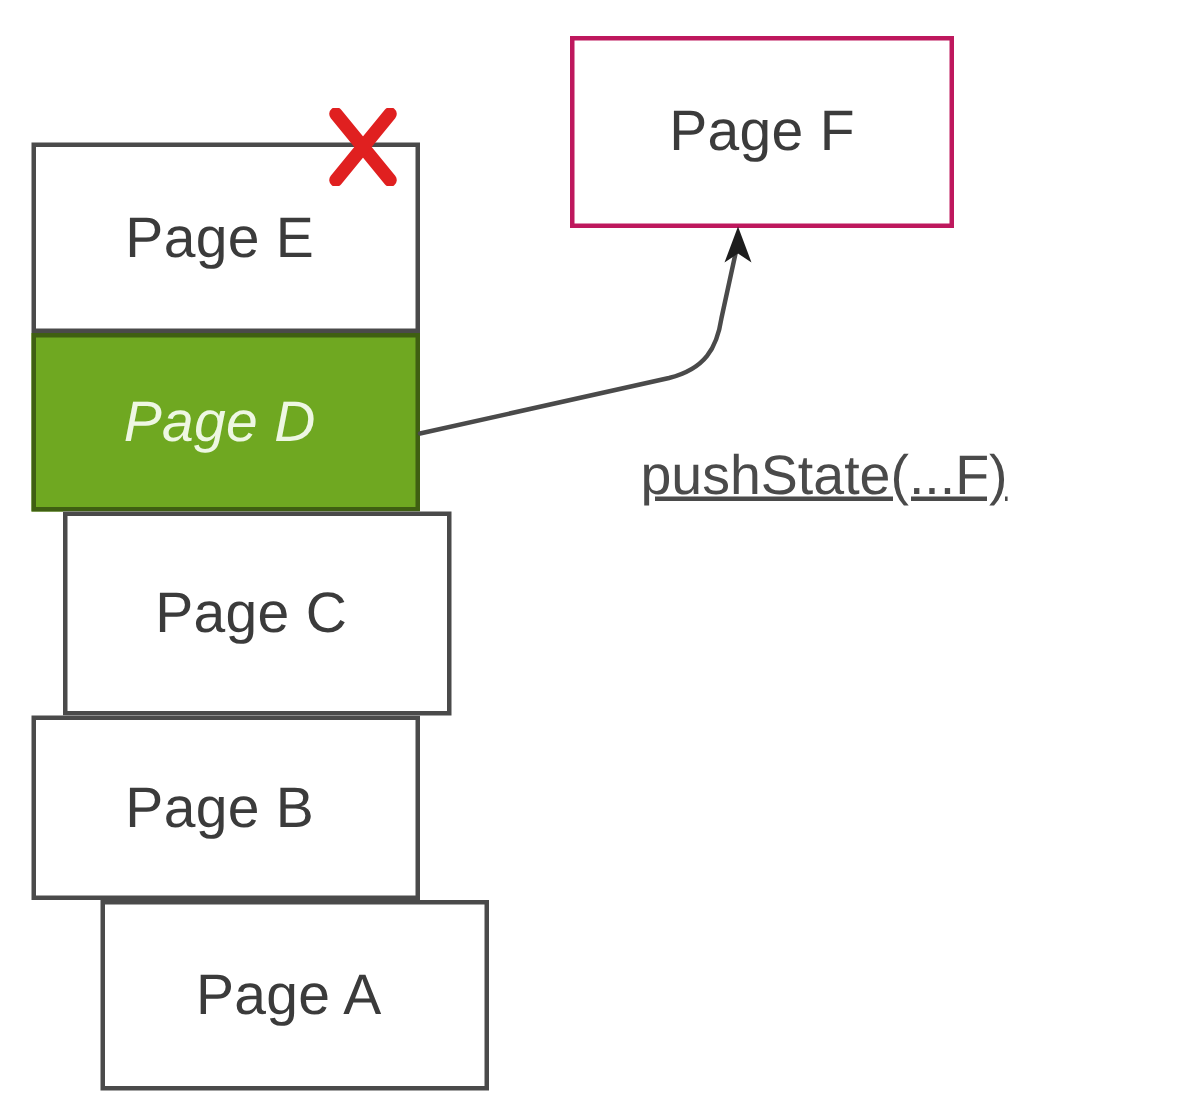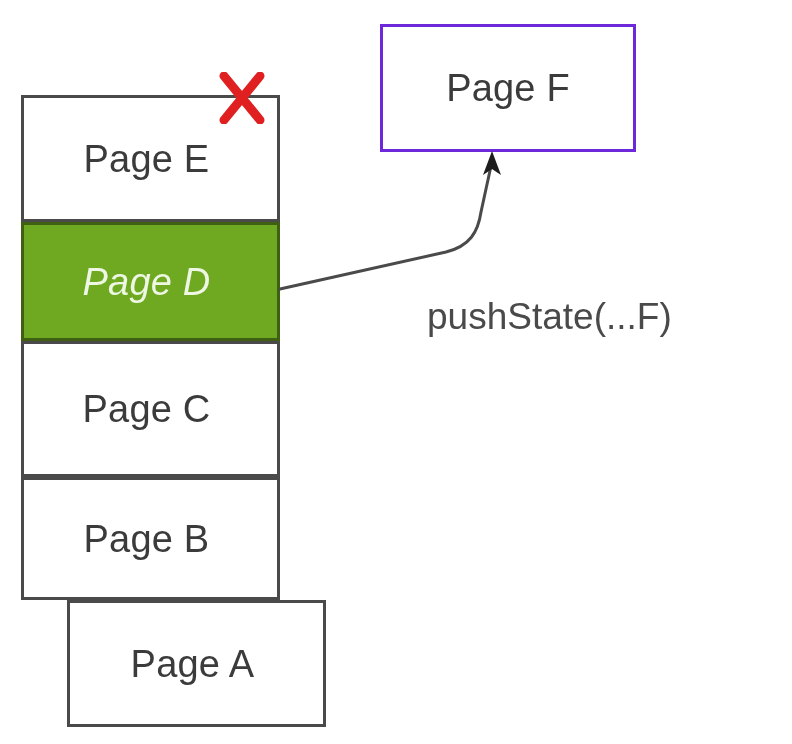--- a/index.html
+++ b/index.html
@@ -34,21 +34,21 @@
     border: 3px solid #4a4a4a;
     background: #ffffff;
     display: flex;
     align-items: center;
     justify-content: center;
   }
   .stack-row + .stack-row { border-top-width: 3px; }
 
   .row-e { top: 0px;   height: 127px; }
   .row-d { top: 127px; height: 119px; }
-  .row-c { top: 246px; height: 136px; }
+  .row-c { top: 246px; height: 136px; margin-left: 21px; }
   .row-b { top: 382px; height: 123px; }
   .row-a { top: 505px; height: 127px; margin-left: 46px; }
 
   .row-d {
     background: #6fa821;
     border-color: #3f5f12;
   }
 
   .row-label {
     font-size: 38px;
@@ -65,21 +65,21 @@
   }
 
   
   .page-box {
     position: absolute;
     left: 380px;
     top: 24px;
     width: 256px;
     height: 128px;
     box-sizing: border-box;
-    border: 3px solid #6d28d9;
+    border: 3px solid #be185d;
     background: #ffffff;
     display: flex;
     align-items: center;
     justify-content: center;
   }
   .page-box .row-label { left: 0; }
 
   
   .cross {
     position: absolute;
@@ -102,20 +102,21 @@
 
   
   .caption {
     position: absolute;
     left: 427px;
     top: 298px;
     font-size: 37px;
     color: #4a4a4a;
     line-height: 1;
     white-space: nowrap;
+    text-decoration: underline;
   }
 </style>
 </head>
 <body>
 
 <div id="canvas">
 
   <div class="stack">
 
     <div class="stack-row row-e">

